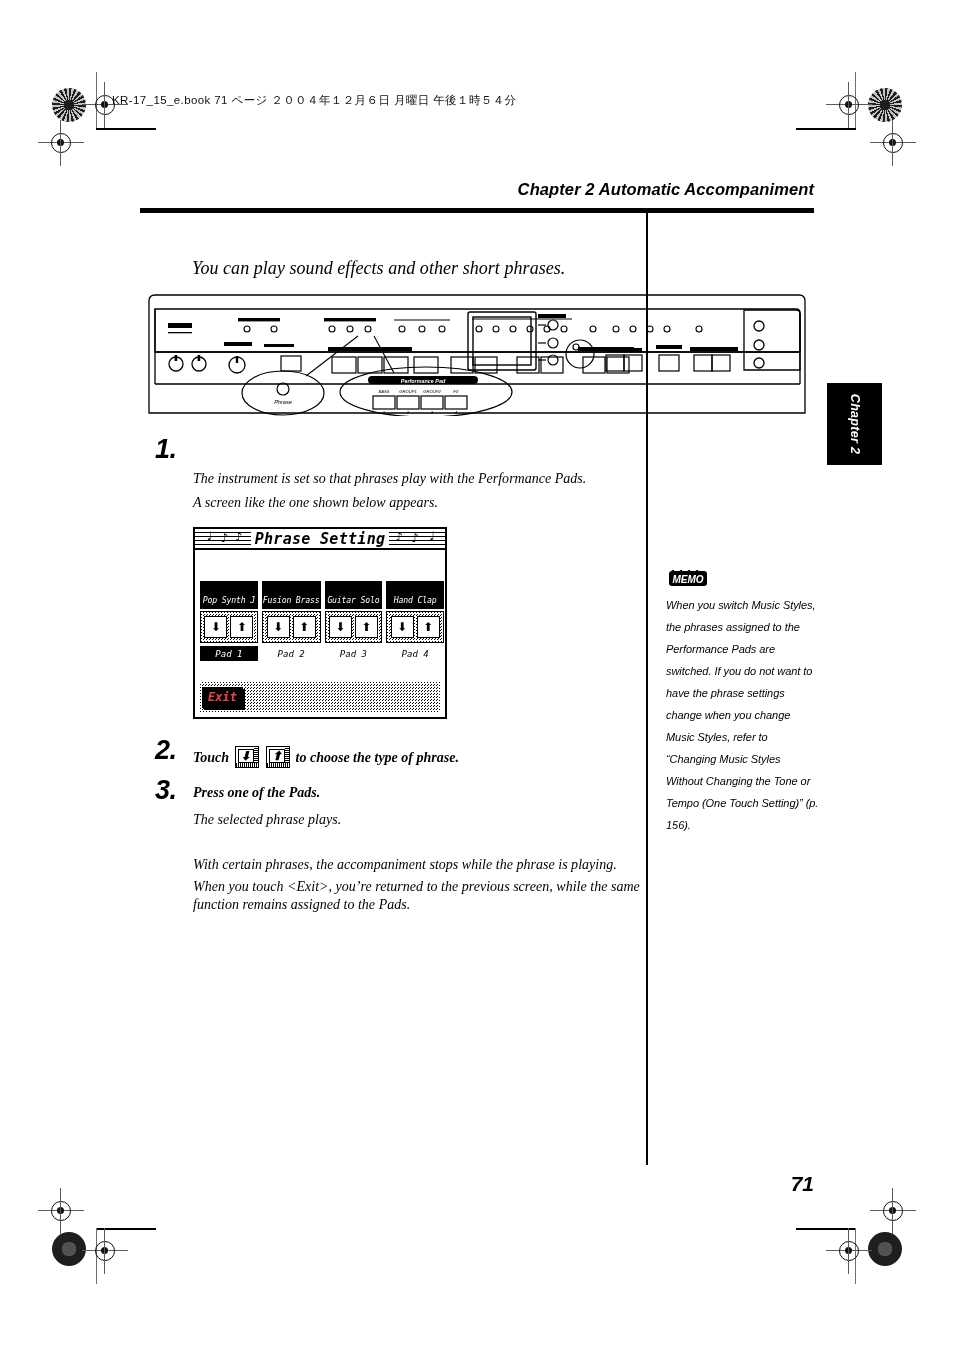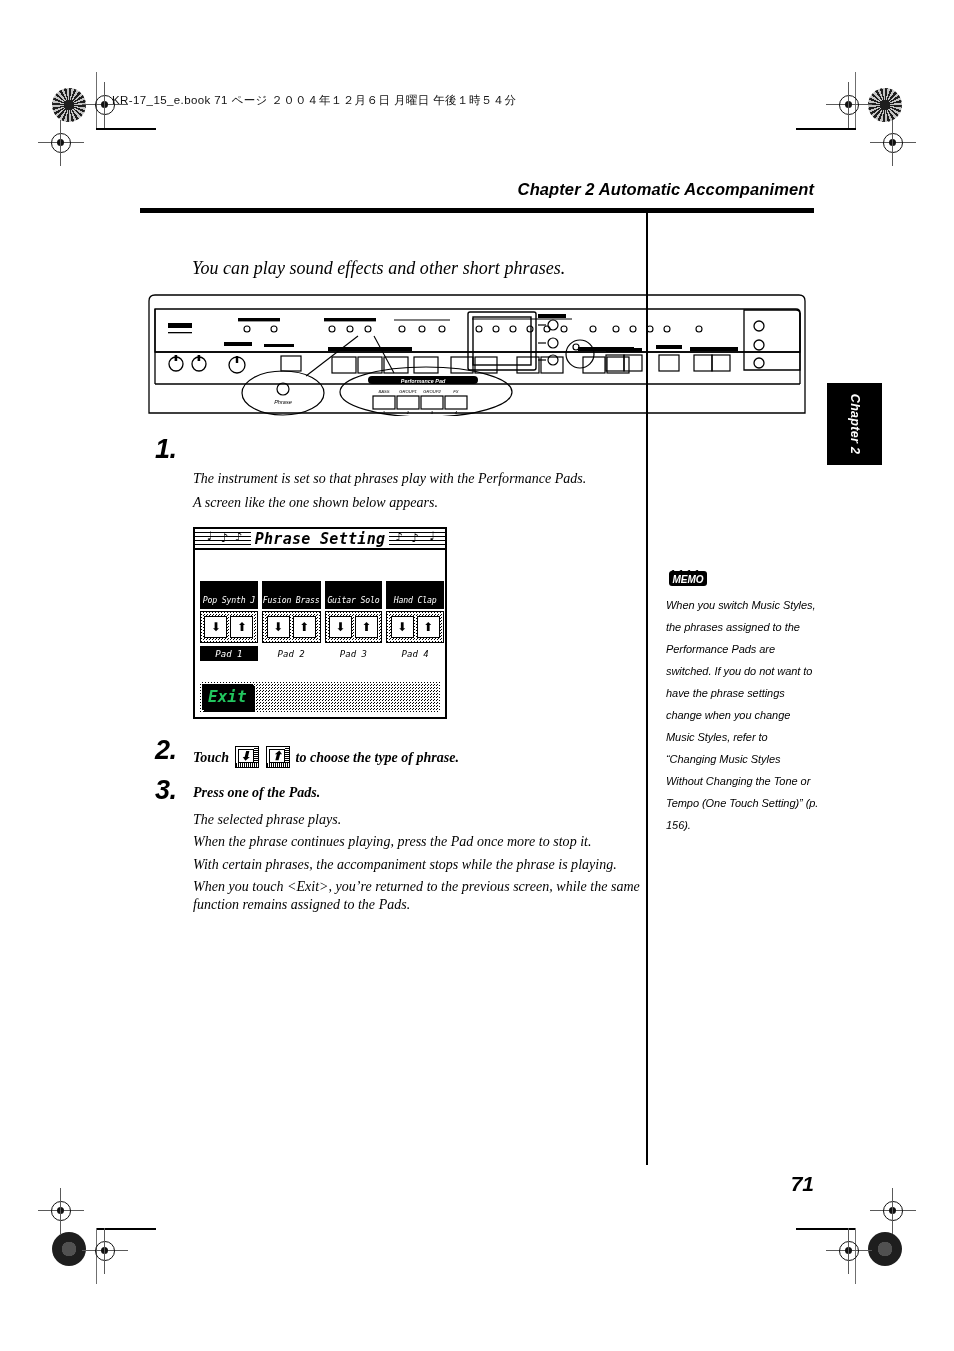--- a/index.html
+++ b/index.html
@@ -204,24 +204,24 @@
 
   .lcd-foot {
     position: absolute; left: 5px; right: 5px; bottom: 5px;
     height: 30px;
     background-image: repeating-linear-gradient(45deg,#000 0 1px,#fff 1px 3px);
     background-size: 3px 3px;
     display: flex; align-items: center;
   }
   .exit-btn {
     margin-left: 2px; padding: 2px 5px 3px 5px;
-    background: #000; color: #22c55e;
+    background: #000; color: #ef4444;
     border: 1.6px solid #000;
     font-family: "DejaVu Sans Mono", monospace;
-    font-size: 16px; font-weight: bold;
+    font-size: 12px; font-weight: bold;
     box-shadow: 2px 2px 0 #000;
   }
 
   
   .memo-badge {
     position: absolute; left: 667px; top: 570px;
     width: 42px; height: 18px;
   }
   .memo-text {
     position: absolute; left: 666px; top: 594px;
@@ -552,21 +552,20 @@
     <span class="keyglyph">
       <span class="inner">⬆</span>
       <span class="side"></span>
     </span>
     <span>to choose the type of phrase.</span>
   </div>
 
   <div class="stepnum" style="left:155px; top:775px;">3.</div>
   <div class="steptitle" style="left:193px; top:785px; width:440px;">Press one of the Pads.</div>
   <div class="bodytext" style="left:193px; top:812px;">The selected phrase plays.</div>
-  <div class="bodytext" style="left:193px; top:834px;">When the phrase continues playing, press the Pad once more to stop it.</div>
   <div class="bodytext" style="left:193px; top:879px;">When you touch &lt;Exit&gt;, you’re returned to the previous screen, while the same</div>
   <div class="bodytext" style="left:193px; top:857px;">With certain phrases, the accompaniment stops while the phrase is playing.</div>
   <div class="bodytext" style="left:193px; top:897px;">function remains assigned to the Pads.</div>
 
   <div class="memo-badge">
     <svg width="42" height="18" viewBox="0 0 42 18" xmlns="http://www.w3.org/2000/svg">
       <path d="M2 4 Q2 1 5 1 H37 Q40 1 40 4 V13 Q40 16 37 16 H5 Q2 16 2 13 Z" fill="#000"></path>
       <path d="M4 2 L7 0 M12 2 L15 0 M20 2 L23 0 M28 2 L31 0" stroke="#000" stroke-width="1.4"></path>
       <text x="21" y="12.5" fill="#fff" font-family="Liberation Sans, sans-serif" font-size="10" font-weight="bold" text-anchor="middle">MEMO</text>
     </svg>

